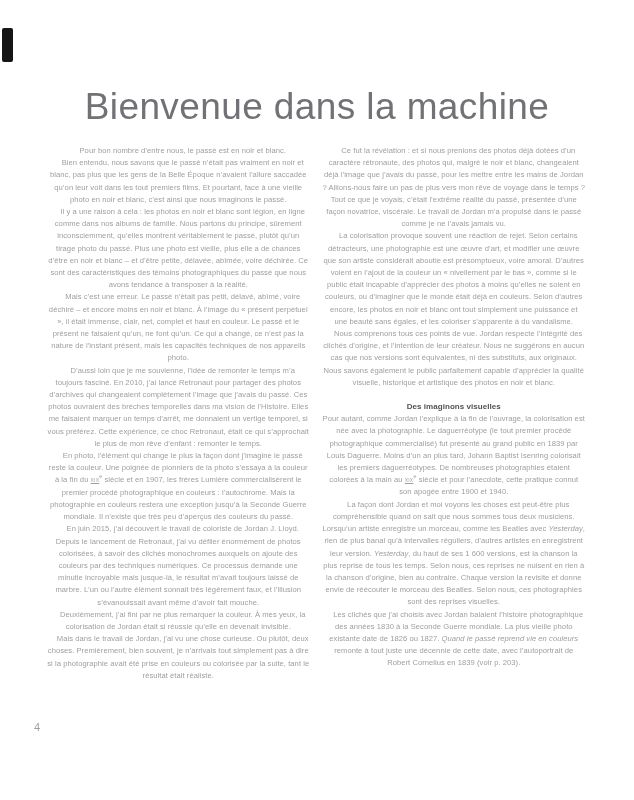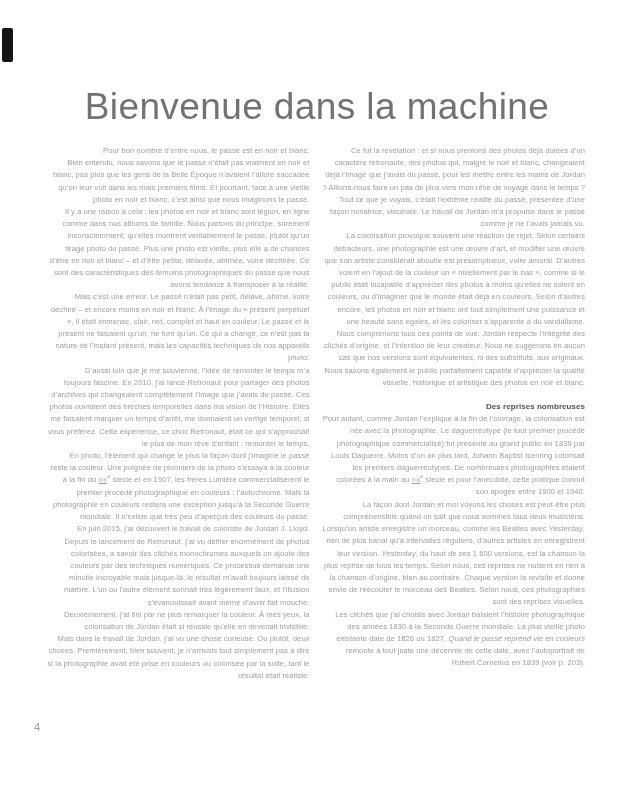--- a/index.html
+++ b/index.html
@@ -35,21 +35,21 @@
     gap:13px;
     margin:14px 49px 0 47px;
   }
   .column{
     flex:1;
     min-width:0;
     font-size:7.6px;
     line-height:12.2px;
     letter-spacing:0.05px;
     color:var(--body,#9e9ea0);
-    text-align:right;
+    text-align:center;
   }
   .para{margin:0;}
   .para.indent{text-indent:9px;}
   .subhead{
     margin:12px 0 0 0;
     font-size:8px;
     line-height:12.2px;
     font-weight:bold;
     color:var(--heading,#525255);
   }
@@ -70,35 +70,35 @@
 
   <div class="edge-tab"></div>
 
   <h1 class="title">
     <span style="display:block">Bienvenue dans la machine</span>
   </h1>
 
   <div class="columns">
     <div class="column">
         <p class="para indent"><span>Pour bon nombre d’entre nous, le passé est en noir et blanc.</span></p>
-        <p class="para indent"><span>Bien entendu, nous savons que le passé n’était pas vraiment en noir et blanc, pas plus que les gens de la Belle Époque n’avaient l’allure saccadée qu’on leur voit dans les mais premiers films. Et pourtant, face à une vieille photo en noir et blanc, c’est ainsi que nous imaginons le passé.</span></p>
+        <p class="para indent"><span>Bien entendu, nous savons que le passé n’était pas vraiment en noir et blanc, pas plus que les gens de la Belle Époque n’avaient l’allure saccadée qu’on leur voit dans les tout premiers films. Et pourtant, face à une vieille photo en noir et blanc, c’est ainsi que nous imaginons le passé.</span></p>
         <p class="para indent"><span>Il y a une raison à cela : les photos en noir et blanc sont légion, en ligne comme dans nos albums de famille. Nous partons du principe, sûrement inconsciemment, qu’elles montrent véritablement le passé, plutôt qu’un tirage photo du passé. Plus une photo est vieille, plus elle a de chances d’être en noir et blanc – et d’être petite, délavée, abîmée, voire déchirée. Ce sont des caractéristiques des témoins photographiques du passé que nous avons tendance à transposer à la réalité.</span></p>
         <p class="para indent"><span>Mais c’est une erreur. Le passé n’était pas petit, délavé, abîmé, voire déchiré – et encore moins en noir et blanc. À l’image du « présent perpétuel », il était immense, clair, net, complet et haut en couleur. Le passé et le présent ne faisaient qu’un, ne font qu’un. Ce qui a changé, ce n’est pas la nature de l’instant présent, mais les capacités techniques de nos appareils photo.</span></p>
         <p class="para indent"><span>D’aussi loin que je me souvienne, l’idée de remonter le temps m’a toujours fasciné. En 2010, j’ai lancé Retronaut pour partager des photos d’archives qui changeaient complètement l’image que j’avais du passé. Ces photos ouvraient des brèches temporelles dans ma vision de l’Histoire. Elles me faisaient marquer un temps d’arrêt, me donnaient un vertige temporel, si vous préférez. Cette expérience, ce choc Retronaut, était ce qui s’approchait le plus de mon rêve d’enfant : remonter le temps.</span></p>
         <p class="para indent"><span>En photo, l’élément qui change le plus la façon dont j’imagine le passé reste la couleur. Une poignée de pionniers de la photo s’essaya à la couleur à la fin du </span><span class="smallcaps">xix</span><span class="sup">e</span><span> siècle et en 1907, les frères Lumière commercialisèrent le premier procédé photographique en couleurs : l’autochrome. Mais la photographie en couleurs restera une exception jusqu’à la Seconde Guerre mondiale. Il n’existe que très peu d’aperçus des couleurs du passé.</span></p>
         <p class="para indent"><span>En juin 2015, j’ai découvert le travail de coloriste de Jordan J. Lloyd. Depuis le lancement de Retronaut, j’ai vu défiler énormément de photos colorisées, à savoir des clichés monochromes auxquels on ajoute des couleurs par des techniques numériques. Ce processus demande une minutie incroyable mais jusque-là, le résultat m’avait toujours laissé de marbre. L’un ou l’autre élément sonnait très légèrement faux, et l’illusion s’évanouissait avant même d’avoir fait mouche.</span></p>
         <p class="para indent"><span>Deuxièmement, j’ai fini par ne plus remarquer la couleur. À mes yeux, la colorisation de Jordan était si réussie qu’elle en devenait invisible.</span></p>
         <p class="para indent"><span>Mais dans le travail de Jordan, j’ai vu une chose curieuse. Ou plutôt, deux choses. Premièrement, bien souvent, je n’arrivais tout simplement pas à dire si la photographie avait été prise en couleurs ou colorisée par la suite, tant le résultat était réaliste.</span></p>
       </div>
     <div class="column">
         <p class="para indent"><span>Ce fut la révélation : et si nous prenions des photos déjà dotées d’un caractère rétronaute, des photos qui, malgré le noir et blanc, changeaient déjà l’image que j’avais du passé, pour les mettre entre les mains de Jordan ? Allions-nous faire un pas de plus vers mon rêve de voyage dans le temps ?</span></p>
         <p class="para"><span>Tout ce que je voyais, c’était l’extrême réalité du passé, présentée d’une façon novatrice, viscérale. Le travail de Jordan m’a propulsé dans le passé comme je ne l’avais jamais vu.</span></p>
         <p class="para indent"><span>La colorisation provoque souvent une réaction de rejet. Selon certains détracteurs, une photographie est une œuvre d’art, et modifier une œuvre que son artiste considérait aboutie est présomptueux, voire amoral. D’autres voient en l’ajout de la couleur un « nivellement par le bas », comme si le public était incapable d’apprécier des photos à moins qu’elles ne soient en couleurs, ou d’imaginer que le monde était déjà en couleurs. Selon d’autres encore, les photos en noir et blanc ont tout simplement une puissance et une beauté sans égales, et les coloriser s’apparente à du vandalisme.</span></p>
         <p class="para indent"><span>Nous comprenons tous ces points de vue. Jordan respecte l’intégrité des clichés d’origine, et l’intention de leur créateur. Nous ne suggérons en aucun cas que nos versions sont équivalentes, ni des substituts, aux originaux. Nous savons également le public parfaitement capable d’apprécier la qualité visuelle, historique et artistique des photos en noir et blanc.</span></p>
-        <h3 class="subhead">Des reprises nombreuses</h3>
+        <h3 class="subhead">Des imaginons visuelles</h3>
         <p class="para"><span>Pour autant, comme Jordan l’explique à la fin de l’ouvrage, la colorisation est née avec la photographie. Le daguerréotype (le tout premier procédé photographique commercialisé) fut présenté au grand public en 1839 par Louis Daguerre. Moins d’un an plus tard, Johann Baptist Isenring colorisait les premiers daguerréotypes. De nombreuses photographies étaient colorées à la main au </span><span class="smallcaps">xix</span><span class="sup">e</span><span> siècle et pour l’anecdote, cette pratique connut son apogée entre 1900 et 1940.</span></p>
         <p class="para indent"><span>La façon dont Jordan et moi voyons les choses est peut-être plus compréhensible quand on sait que nous sommes tous deux musiciens. Lorsqu’un artiste enregistre un morceau, comme les Beatles avec </span><span class="italic">Yesterday</span><span>, rien de plus banal qu’à intervalles réguliers, d’autres artistes en enregistrent leur version. </span><span class="italic">Yesterday</span><span>, du haut de ses 1 600 versions, est la chanson la plus reprise de tous les temps. Selon nous, ces reprises ne nuisent en rien à la chanson d’origine, bien au contraire. Chaque version la revisite et donne envie de réécouter le morceau des Beatles. Selon nous, ces photographies sont des reprises visuelles.</span></p>
         <p class="para indent"><span>Les clichés que j’ai choisis avec Jordan balaient l’histoire photographique des années 1830 à la Seconde Guerre mondiale. La plus vieille photo existante date de 1826 ou 1827. </span><span class="italic">Quand le passé reprend vie en couleurs</span><span> remonte à tout juste une décennie de cette date, avec l’autoportrait de Robert Cornelius en 1839 (voir p. 203).</span></p>
       </div>
   </div>
 
   <div class="pagenum">4</div>
 
 </div>
 

